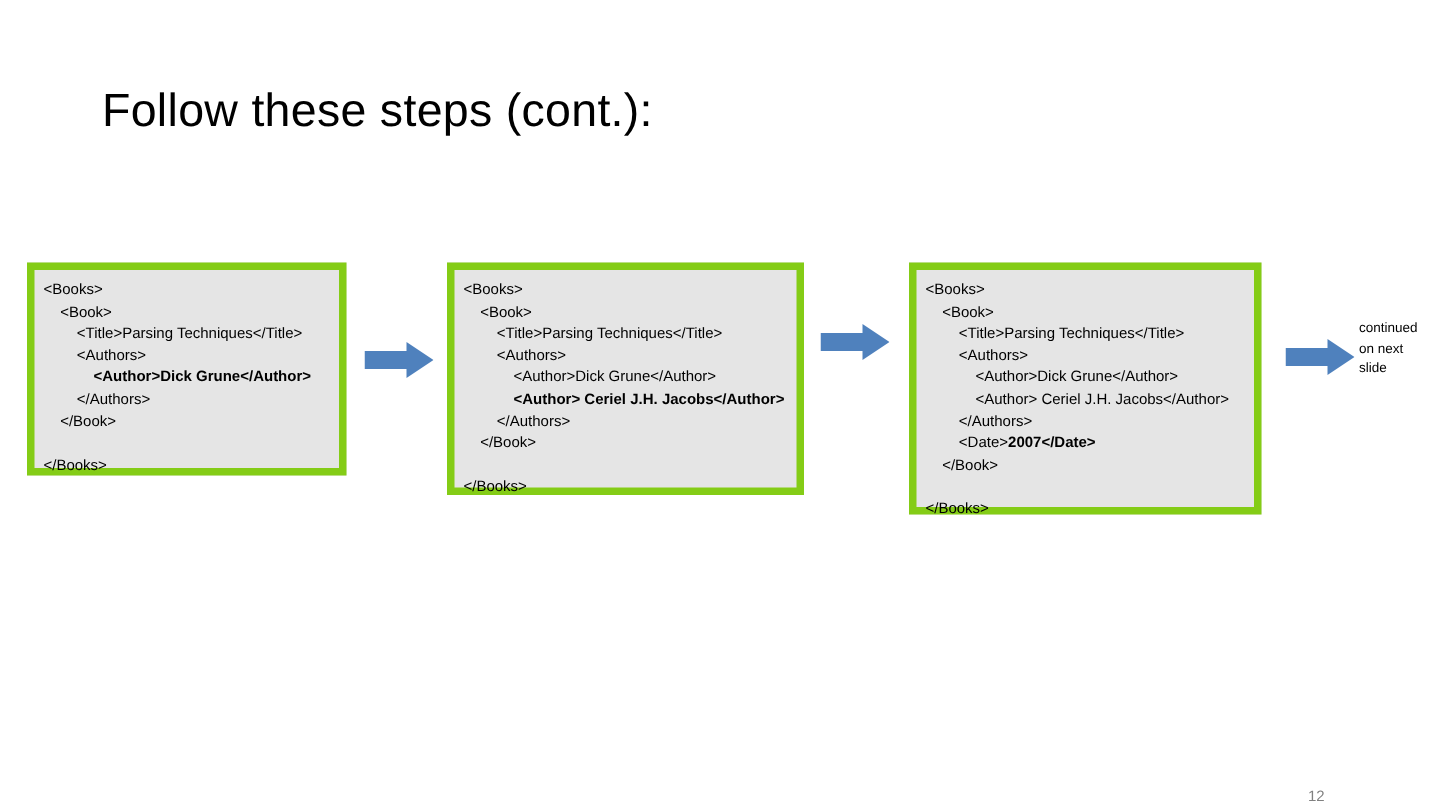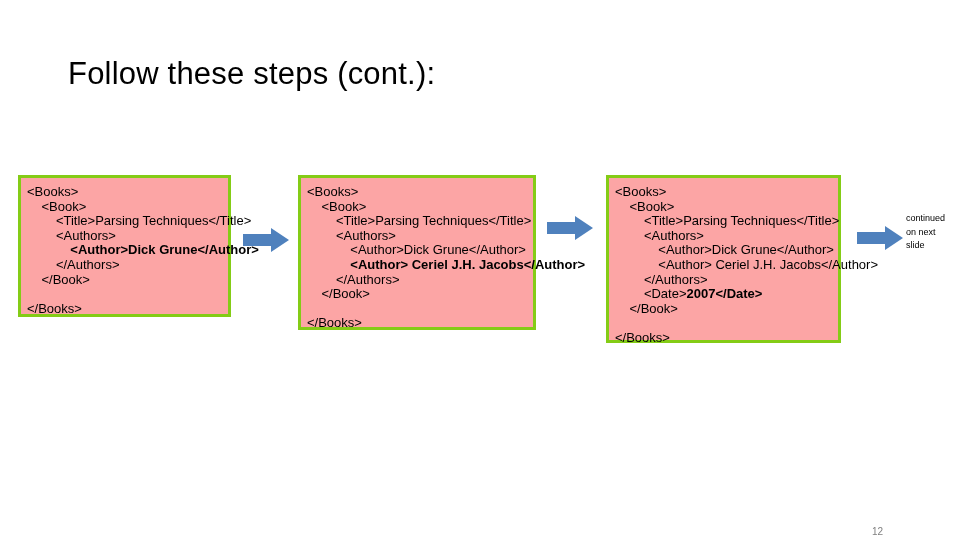--- a/index.html
+++ b/index.html
@@ -25,26 +25,26 @@
     left: 68px;
     top: 56px;
     font-size: 31px;
     font-weight: 400;
     color: #000000;
     letter-spacing: 0.2px;
     white-space: nowrap;
   }
   .code-box {
     position: absolute;
-    border: 3px solid #84cc16;
-    background: #fca5a5;
+    border: 5px solid #84cc16;
+    background: #e5e5e5;
     box-sizing: border-box;
     padding: 7px 6px 7px 6px;
     font-family: "Liberation Sans", sans-serif;
-    font-size: 13px;
+    font-size: 10px;
     line-height: 14.6px;
     color: #000000;
     white-space: pre;
   }
   #box1 { left: 18px;  top: 175px; width: 213px; height: 142px; }
   #box2 { left: 298px; top: 175px; width: 238px; height: 155px; }
   #box3 { left: 606px; top: 175px; width: 235px; height: 168px; }
 
   .code-line { white-space: pre; }
 

